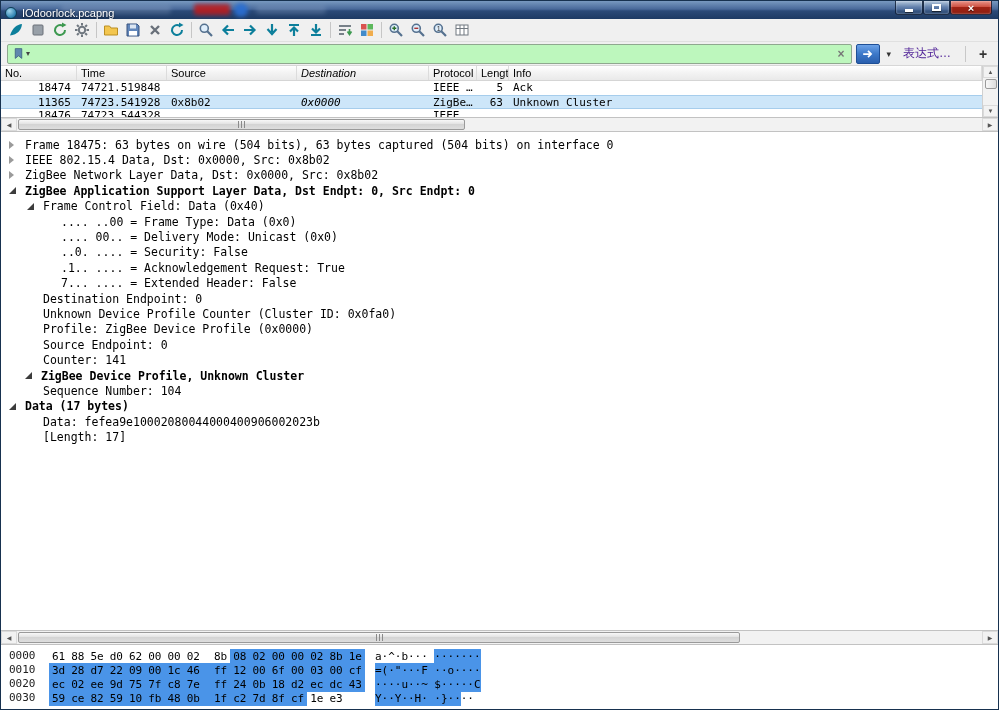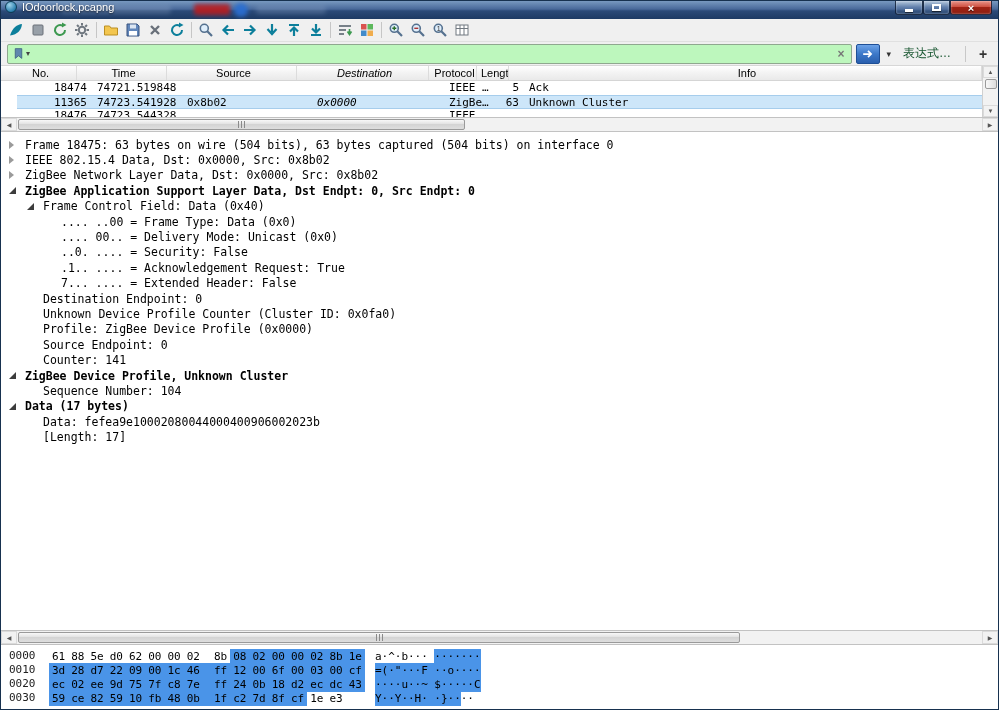--- a/index.html
+++ b/index.html
@@ -6,21 +6,21 @@
     --hl:#4a94e8;
     --selrow:#cde6f9;
     --filterbg:#bdf7bd;
   }
   *{box-sizing:border-box;margin:0;padding:0;}
   html,body{width:999px;height:710px;overflow:hidden;}
   body{font-family:"Liberation Sans","DejaVu Sans",sans-serif;font-size:12px;background:#e8e8e8;}
   .window{width:999px;height:710px;display:flex;flex-direction:column;border:1px solid #17314f;background:#f0f0f0;}
 
   
-  .titlebar{position:relative;height:18px;flex:0 0 18px;background:linear-gradient(180deg,#7899c0 0%,#49699a 45%,#2b4a78 55%,#1d3a63 100%);display:flex;align-items:flex-start;overflow:hidden;}
+  .titlebar{position:relative;height:18px;flex:0 0 18px;background:linear-gradient(180deg,#7899c0 0%,#49699a 45%,#2b4a78 55%,#1d3a63 100%);display:flex;align-items:flex-end;overflow:hidden;}
   .blob{position:absolute;filter:blur(2px);}
   .blob.b1{left:60px;top:4px;width:110px;height:9px;background:#9fb4cf;opacity:.25;border-radius:4px;}
   .blob.b2{left:193px;top:3px;width:36px;height:11px;background:#c01818;opacity:.85;border-radius:2px;}
   .blob.b3{left:233px;top:2px;width:14px;height:14px;background:#2a6fd4;opacity:.9;border-radius:50%;}
   .blob.b4{left:255px;top:4px;width:70px;height:9px;background:#8aa2c4;opacity:.3;border-radius:4px;}
   .app-icon{position:relative;width:12px;height:12px;margin:0 5px 0 4px;border-radius:50%;background:radial-gradient(circle at 35% 30%,#9fd4ec,#2a7fae 70%,#14506e);border:1px solid #0d3c55;}
   .title-text{position:relative;color:#fff;font-size:11px;text-shadow:0 1px 2px rgba(0,0,0,.7);}
   .win-controls{position:absolute;right:6px;top:0;display:flex;}
   .wbtn{height:14px;border:1px solid rgba(15,30,55,.85);border-top:none;border-radius:0 0 3px 3px;background:linear-gradient(180deg,rgba(255,255,255,.45),rgba(160,180,210,.2) 45%,rgba(60,90,130,.25));display:flex;align-items:center;justify-content:center;box-shadow:inset 0 0 2px rgba(255,255,255,.6);}
   .wbtn.min{width:28px;}.wbtn.max{width:27px;}
@@ -39,30 +39,30 @@
   .filterbar{height:24px;flex:0 0 24px;background:#f0f0f0;display:flex;align-items:center;padding:2px 6px;gap:4px;border-bottom:1px solid #d7d7d7;}
   .filter-field{flex:1;height:20px;background:var(--filterbg);border:1px solid #8fa88f;border-radius:2px;display:flex;align-items:center;position:relative;padding:0 4px;}
   .bm{display:flex;align-items:center;gap:1px;}
   .bm svg{width:13px;height:13px;}
   .bm .caret{font-size:8px;color:#444;}
   .filter-input{flex:1;background:transparent;border:none;outline:none;font-size:12px;height:16px;font-family:"Liberation Sans",sans-serif;}
   .clear{color:#777;font-size:12px;font-weight:bold;padding:0 3px;}
   .apply-btn{width:24px;height:20px;border-radius:2px;background:linear-gradient(180deg,#6ca2e8,#3c78c8 50%,#2a5fae);border:1px solid #1f4f96;display:flex;align-items:center;justify-content:center;}
   .apply-btn svg{width:14px;height:14px;}
   .caret2{font-size:9px;color:#333;padding:0 2px;}
-  .expr-btn{font-size:12px;color:#14532d;padding:0 6px;white-space:nowrap;}
+  .expr-btn{font-size:12px;color:#4c1d95;padding:0 6px;white-space:nowrap;}
   .vsep{width:1px;height:16px;background:#c8c8c8;margin:0 4px;}
   .add-btn{width:18px;height:18px;display:flex;align-items:center;justify-content:center;font-size:14px;font-weight:bold;color:#333;}
 
   
   .plist-wrap{flex:0 0 51px;height:51px;display:flex;background:#fff;}
   .plist{flex:1;display:flex;flex-direction:column;overflow:hidden;}
-  .plist-header{height:15px;flex:0 0 15px;display:flex;background:linear-gradient(180deg,#ffffff,#f4f4f4 45%,#e9e9e9);border-bottom:1px solid #d5d5d5;text-align:center;}
+  .plist-header{height:15px;flex:0 0 15px;display:flex;background:linear-gradient(180deg,#ffffff,#f4f4f4 45%,#e9e9e9);border-bottom:1px solid #d5d5d5;}
   .hcell{border-right:1px solid #dcdcdc;font-size:11px;line-height:14px;padding-left:6px;color:#000;overflow:hidden;white-space:nowrap;}
-  .plist-rows{flex:1;background:#0c4a6e;font-family:"DejaVu Sans Mono","Liberation Mono",monospace;font-size:11px;margin-left:16px;}
+  .plist-rows{flex:1;background:#0c4a6e;font-family:"DejaVu Sans Mono","Liberation Mono",monospace;font-size:11px;}
   .prow{display:flex;height:14px;line-height:13px;color:#000;background:#fff;}
   .prow.sel{background:var(--selrow);border-top:1px solid #a6cdec;border-bottom:1px solid #a6cdec;}
   .prow.clip{height:8px;overflow:hidden;justify-content:space-between;}
   .pcell{display:inline-block;overflow:hidden;white-space:nowrap;padding-left:4px;}
   .c-no{width:76px;flex:0 0 76px;}
   .c-time{width:90px;flex:0 0 90px;}
   .c-src{width:130px;flex:0 0 130px;}
   .c-dst{width:132px;flex:0 0 132px;font-style:italic;}
   .c-proto{width:48px;flex:0 0 48px;}
   .c-len{width:32px;flex:0 0 32px;}
@@ -465,21 +465,21 @@
         <span class="dtext">Profile: ZigBee Device Profile (0x0000)</span>
       </div>
       <div class="drow" style="padding-left: 26px;">
         <span class="exp"></span>
         <span class="dtext">Source Endpoint: 0</span>
       </div>
       <div class="drow" style="padding-left: 26px;">
         <span class="exp"></span>
         <span class="dtext">Counter: 141</span>
       </div>
-      <div class="drow b" style="padding-left: 8px;">
+      <div class="drow b" style="padding-left: 24px;">
         <span class="exp">
           <span class="tri-open"></span>
         </span>
         <span class="dtext">ZigBee Device Profile, Unknown Cluster</span>
       </div>
       <div class="drow" style="padding-left: 26px;">
         <span class="exp"></span>
         <span class="dtext">Sequence Number: 104</span>
       </div>
       <div class="drow b" style="padding-left: 8px;">

